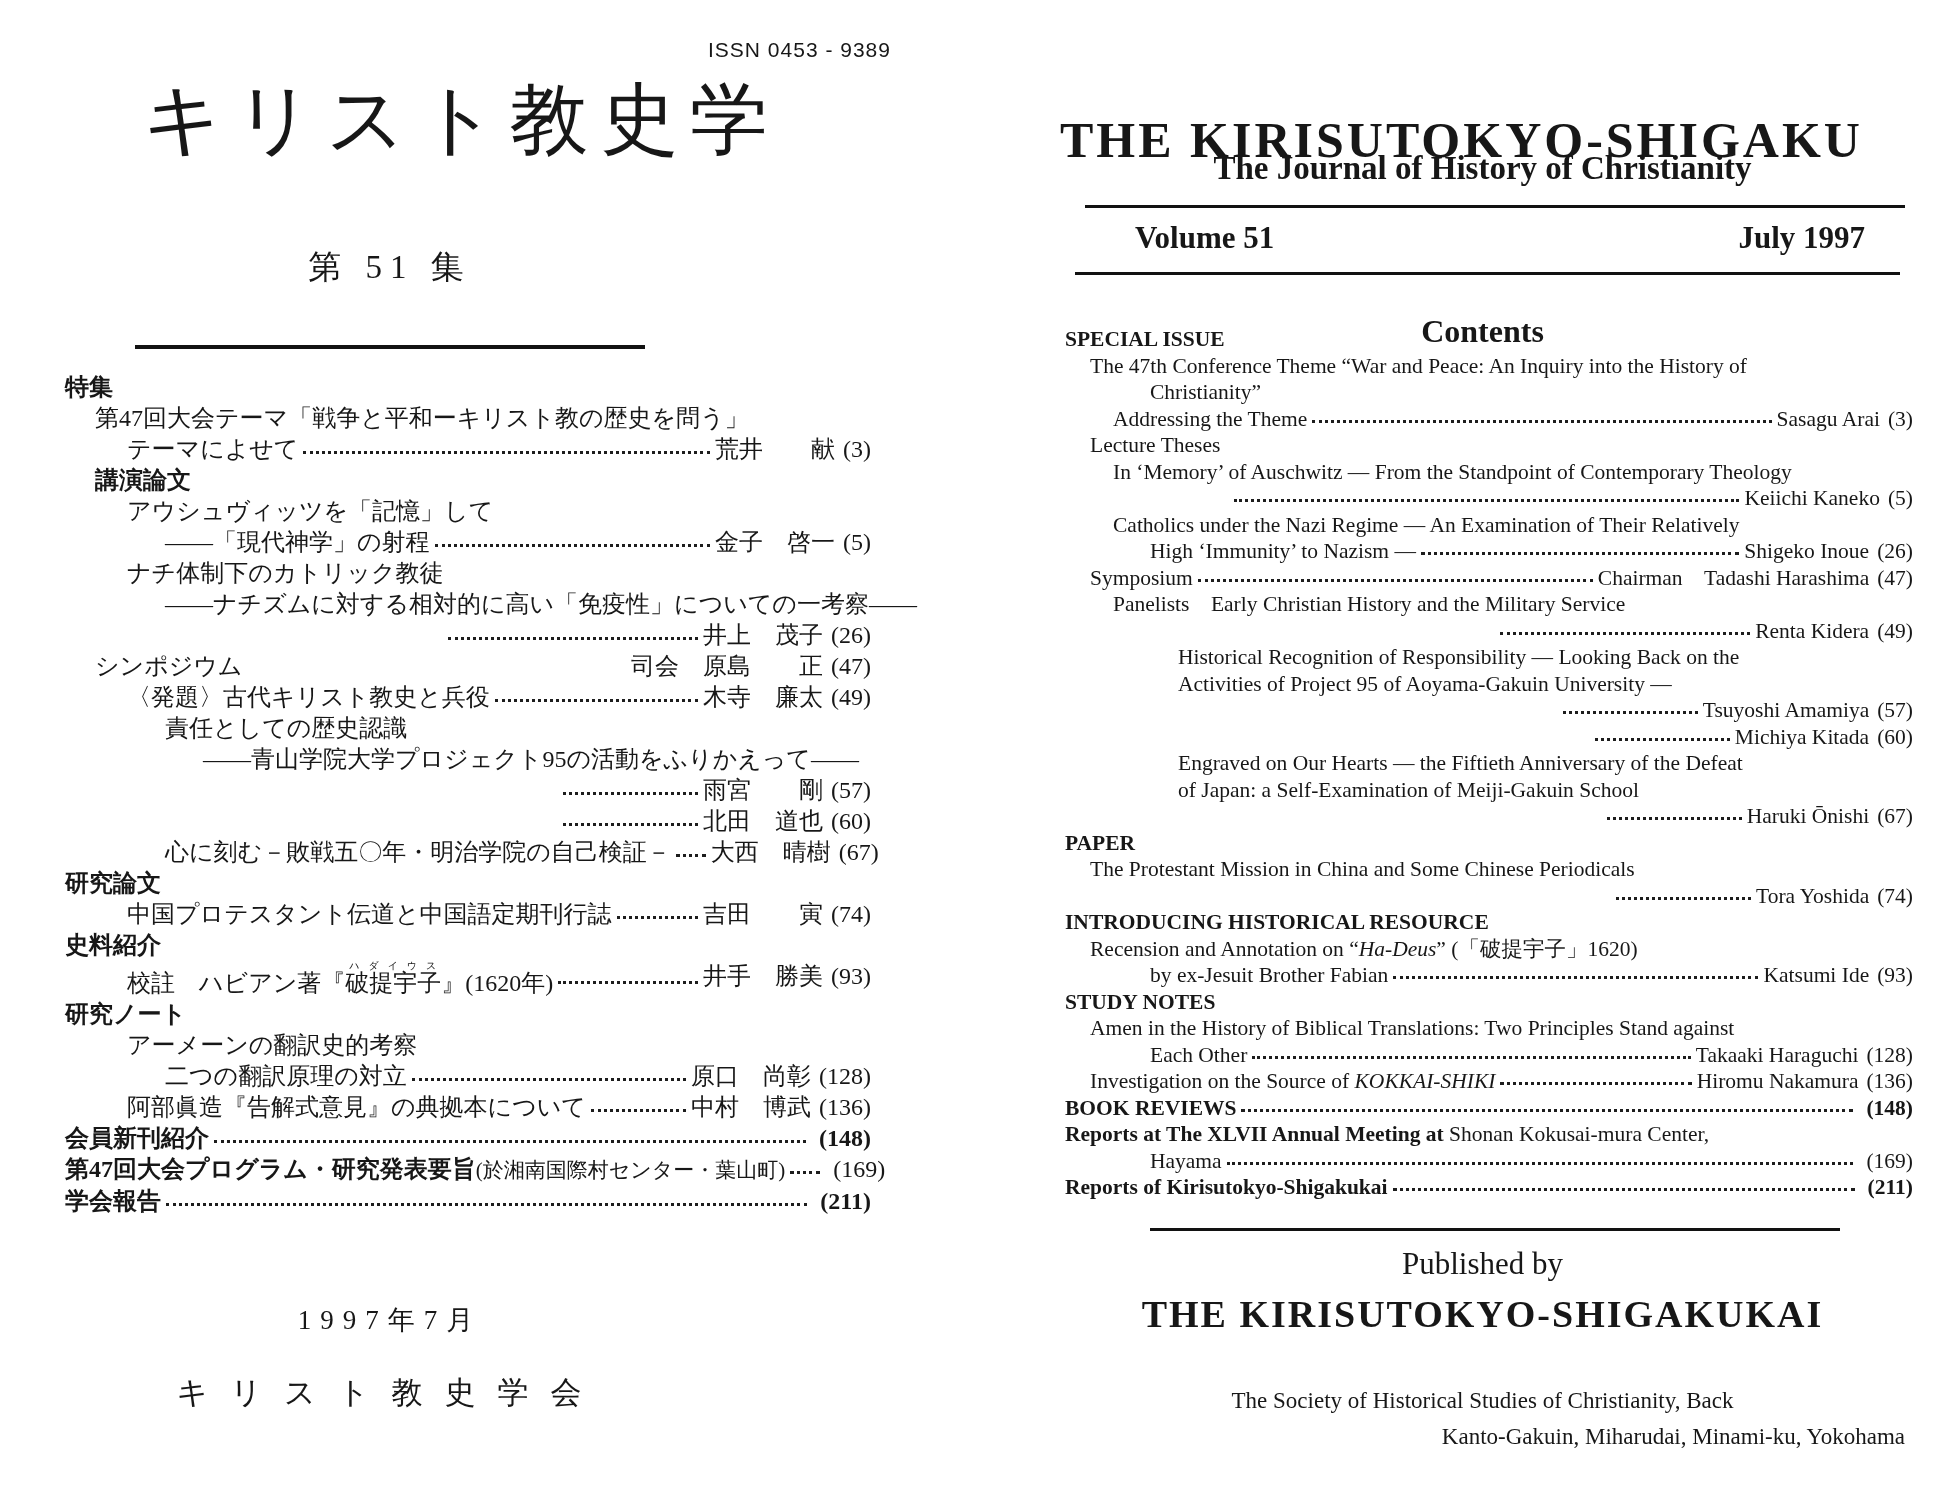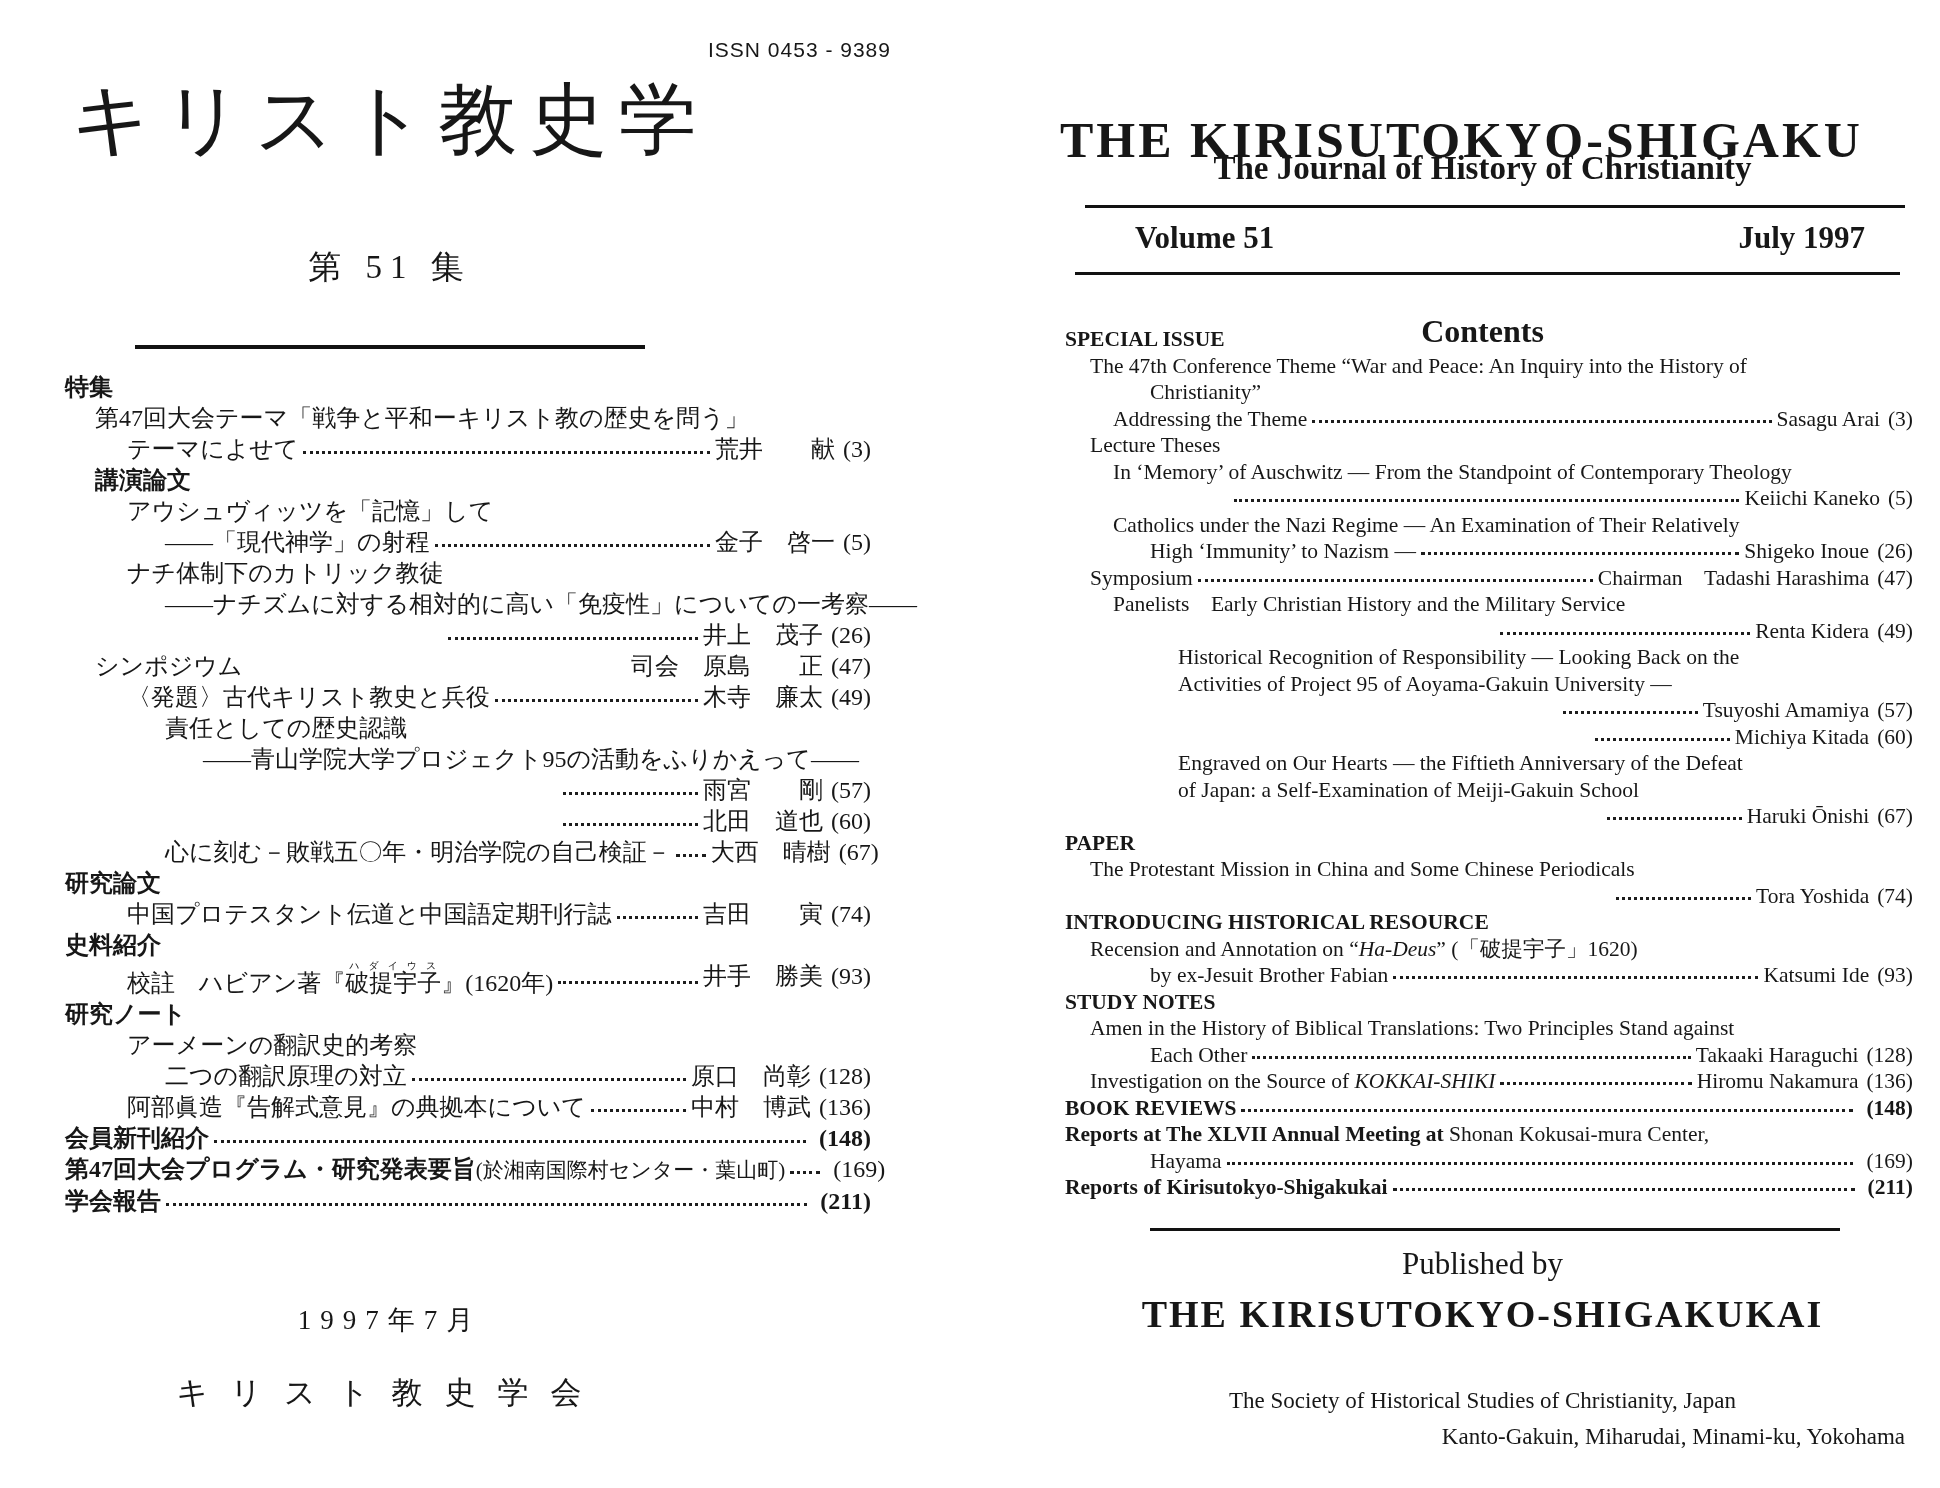--- a/index.html
+++ b/index.html
@@ -7,21 +7,21 @@
     position:relative;width:1940px;height:1488px;background:#ffffff;
     color:#171717;font-family:"Liberation Serif","DejaVu Serif",serif;
     overflow:hidden;
   }
   .b{font-weight:bold;}
   .i{font-style:italic;}
   .sm{font-size:21px;}
   
   #issn{position:absolute;left:708px;top:38px;font-size:21px;letter-spacing:1px;
         font-family:"Liberation Sans","DejaVu Sans",sans-serif;}
-  #jp-title{position:absolute;left:0px;top:68px;width:780px;text-align:center;
+  #jp-title{position:absolute;left:0px;top:68px;width:780px;text-align:right;
             font-size:78px;letter-spacing:12px;white-space:nowrap;}
   #jp-volume{position:absolute;left:0px;top:245px;width:780px;text-align:center;
              font-size:33px;letter-spacing:8px;}
   .rule-left{position:absolute;left:135px;top:345px;width:510px;border-top:4px solid #121212;}
   #jp-toc{position:absolute;left:65px;top:372px;width:806px;font-size:24px;}
   #jp-toc .toc-line{line-height:31px;min-height:31px;}
   #jp-toc .ind1{padding-left:30px;}
   #jp-toc .ind2{padding-left:62px;}
   #jp-toc .ind3{padding-left:100px;}
   #jp-toc .ind4{padding-left:138px;}
@@ -323,17 +323,17 @@
         </div>
         <div class="toc-line">
           <span class="toc-text b"><span class="b">Reports of Kirisutokyo-Shigakukai</span></span>
           <span class="dots"></span>
           <span class="toc-right b"><span class="toc-page">(211)</span></span>
         </div>
       </div>
     <div class="rule-r3"></div>
     <div id="en-pubby">Published by</div>
     <div id="en-pubname">THE KIRISUTOKYO-SHIGAKUKAI</div>
-    <div id="en-soc1">The Society of Historical Studies of Christianity, Japan</div>
+    <div id="en-soc1">The Society of Historical Studies of Christianity, Back</div>
     <div id="en-soc2">Kanto-Gakuin, Miharudai, Minami-ku, Yokohama</div>
   </div>
 
 </div>
 
 </body></html>

